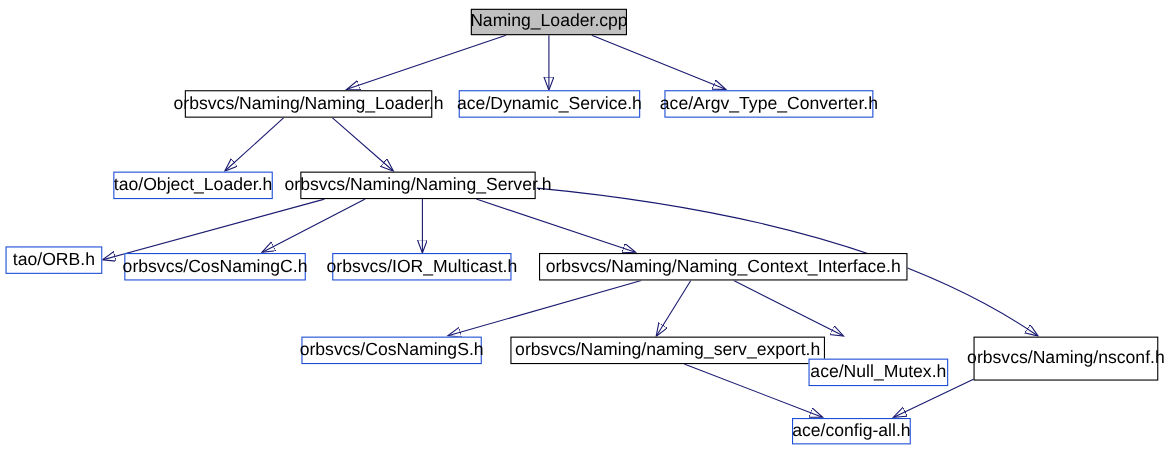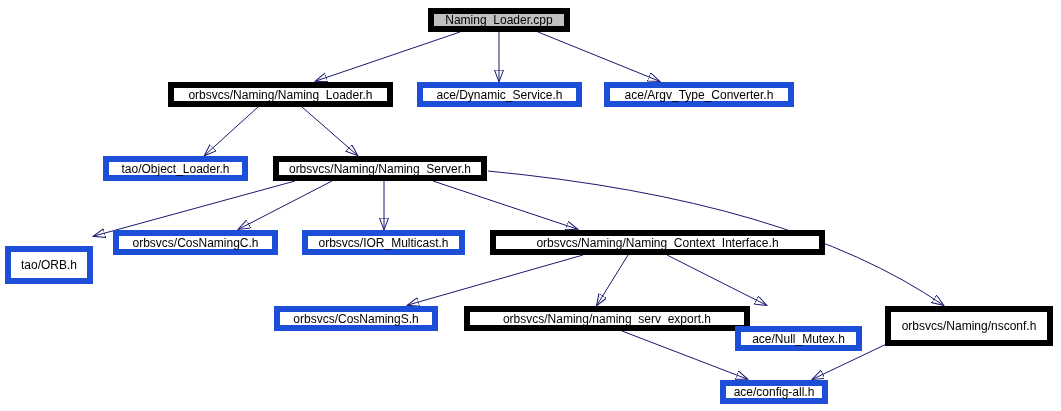--- a/index.html
+++ b/index.html
@@ -24,23 +24,23 @@
   }
   #edges path {
     stroke: #191970;
     stroke-width: 1;
     fill: none;
   }
   .node {
     position: absolute;
     box-sizing: border-box;
     background: #ffffff;
-    border: 6px solid #1d4ed8;
+    border: 1px solid #1d4ed8;
     color: #000000;
-    font-size: 12px;
+    font-size: 16px;
     display: flex;
     align-items: center;
     justify-content: center;
     white-space: nowrap;
     text-align: center;
   }
   .node.linked {
     border-color: #000000;
   }
   .node.current {
@@ -75,21 +75,21 @@
     <path d="M 622,331 L 747,379" marker-end="url(#arrow)"></path>
     <path d="M 914,331 L 813,379" marker-end="url(#arrow)"></path>
   </svg>
 
   <div class="node current" style="left:428px; top:8px;  width:142px; height:24px;">Naming_Loader.cpp</div>
   <div class="node linked" style="left:168px; top:82px; width:225px; height:25px;">orbsvcs/Naming/Naming_Loader.h</div>
   <div class="node" style="left:417px; top:82px; width:165px; height:25px;">ace/Dynamic_Service.h</div>
   <div class="node" style="left:604px; top:82px; width:190px; height:25px;">ace/Argv_Type_Converter.h</div>
   <div class="node" style="left:103px; top:156px; width:145px; height:25px;">tao/Object_Loader.h</div>
   <div class="node linked" style="left:273px; top:156px; width:214px; height:25px;">orbsvcs/Naming/Naming_Server.h</div>
-  <div class="node" style="left:5px;   top:246px; width:88px;  height:38px;">tao/ORB.h</div>
+  <div class="node" style="left:5px;   top:224px; width:88px;  height:25px;">tao/ORB.h</div>
   <div class="node" style="left:113px; top:230px; width:165px; height:25px;">orbsvcs/CosNamingC.h</div>
   <div class="node" style="left:302px; top:230px; width:163px; height:25px;">orbsvcs/IOR_Multicast.h</div>
   <div class="node linked" style="left:490px; top:230px; width:335px; height:25px;">orbsvcs/Naming/Naming_Context_Interface.h</div>
   <div class="node" style="left:274px; top:306px; width:164px; height:25px;">orbsvcs/CosNamingS.h</div>
   <div class="node linked" style="left:464px; top:306px; width:286px; height:25px;">orbsvcs/Naming/naming_serv_export.h</div>
   <div class="node" style="left:735px; top:306px; width:127px; height:25px;margin-top:20px;">ace/Null_Mutex.h</div>
   <div class="node linked" style="left:885px; top:306px; width:168px; height:40px;">orbsvcs/Naming/nsconf.h</div>
   <div class="node" style="left:720px; top:380px; width:108px; height:24px;">ace/config-all.h</div>
 
 </div>

